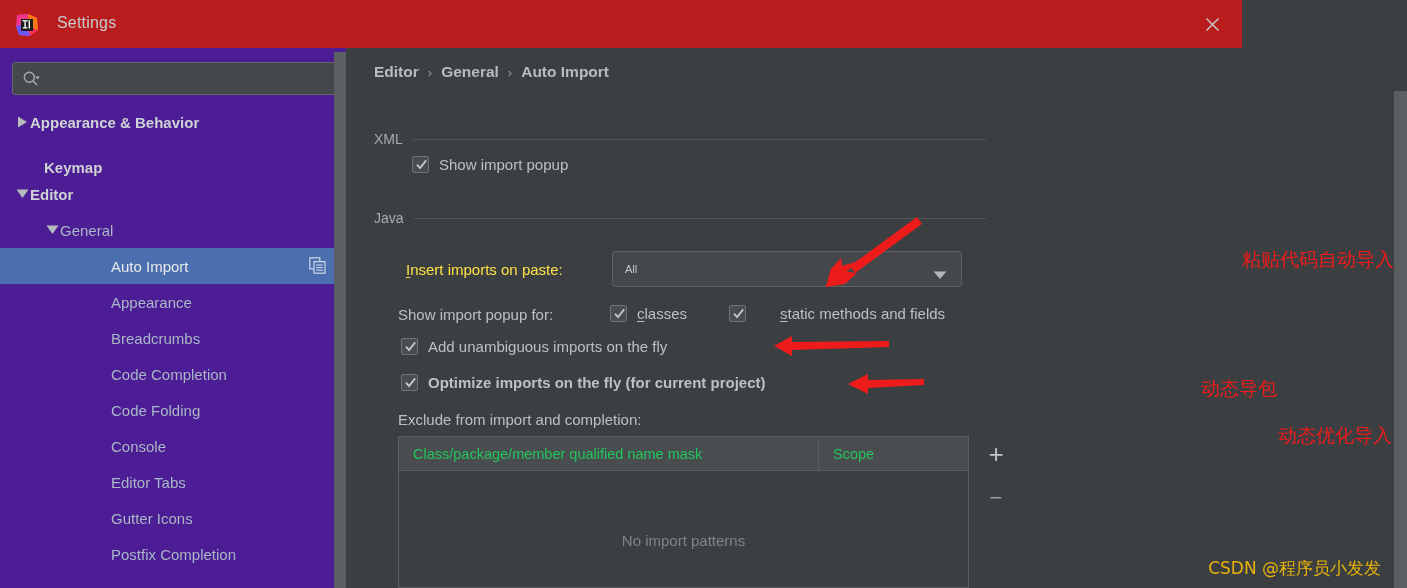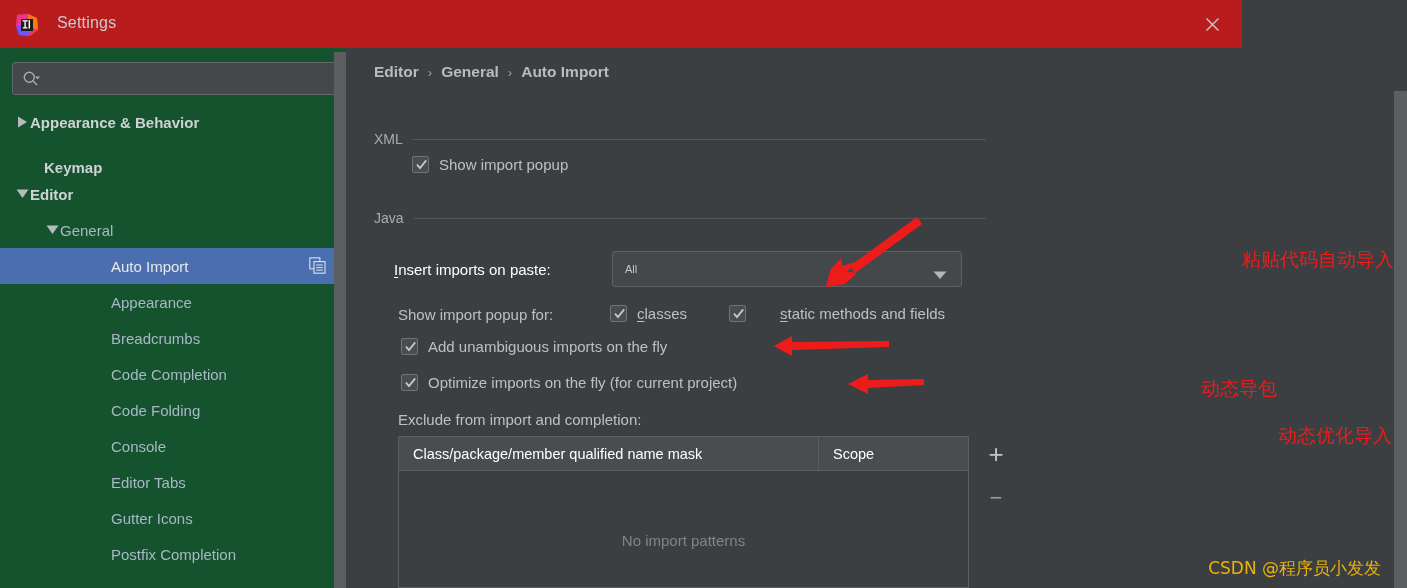--- a/index.html
+++ b/index.html
@@ -36,21 +36,21 @@
     width: 32px; height: 32px;
     display: flex; align-items: center; justify-content: center;
     cursor: pointer;
   }
   .close-btn svg { display:block; }
 
   
   .sidebar {
     position: absolute; left: 0; top: 48px;
     width: 346px; height: 540px;
-    background: #14532d;
+    background: #4c1d95;
   }
   .search-wrap {
     position: absolute; left: 12px; top: 14px;
     width: 336px; height: 33px;
   }
   .search-box {
     width: 336px; height: 33px;
     background: #45484a;
     border: 1px solid #64686a;
     border-radius: 3px;
@@ -153,22 +153,22 @@
     margin-right: 10px;
     cursor: pointer;
   }
   .chk svg { position: absolute; left: 1px; top: 0px; }
   .cbtext { cursor: default; }
   .u { text-decoration: underline; text-underline-offset: 2px; }
 
   .row-showpopup { left: 66px; top: 108px; }
 
   .label-insert {
-    position: absolute; left: 48px; top: 213px;
-    color: #ffffff; font-size: 15px;
+    position: absolute; left: 60px; top: 213px;
+    color: #fde047; font-size: 15px;
   }
   .combo {
     position: absolute; left: 266px; top: 203px;
     width: 350px; height: 36px;
     background: #45484a;
     border: 1px solid #5e6264;
     border-radius: 3px;
     display: flex; align-items: center;
     cursor: pointer;
   }
@@ -180,21 +180,21 @@
   }
 
   .label-showfor {
     position: absolute; left: 52px; top: 258px;
     color: #bdc0c2; font-size: 15px;
   }
   .row-classes { left: 264px; top: 257px; }
   .row-static  { left: 383px; top: 257px; gap: 24px; }
 
   .row-unamb { left: 55px; top: 290px; }
-  .row-opt   { left: 55px; top: 326px; }
+  .row-opt   { left: 55px; top: 326px; font-weight: bold; }
 
   .label-exclude {
     position: absolute; left: 52px; top: 363px;
     color: #bdc0c2; font-size: 15px;
   }
 
   .table-wrap {
     position: absolute; left: 52px; top: 388px;
     width: 571px; height: 152px;
     border: 1px solid #5a5e60;
@@ -202,21 +202,21 @@
     overflow: hidden;
   }
   .thead {
     height: 34px; display: flex;
     background: #4a4d4f;
     border-bottom: 1px solid #5a5e60;
   }
   .th {
     display: flex; align-items: center;
     padding-left: 14px;
-    color: #ffffff; font-size: 14.5px;
+    color: #22c55e; font-size: 14.5px;
     cursor: pointer;
   }
   .th-mask  { width: 420px; border-right: 1px solid #5a5e60; }
   .th-scope { flex: 1; }
   .tbody {
     position: relative;
     height: 117px;
     display: flex; align-items: center; justify-content: center;
   }
   .empty-text {

